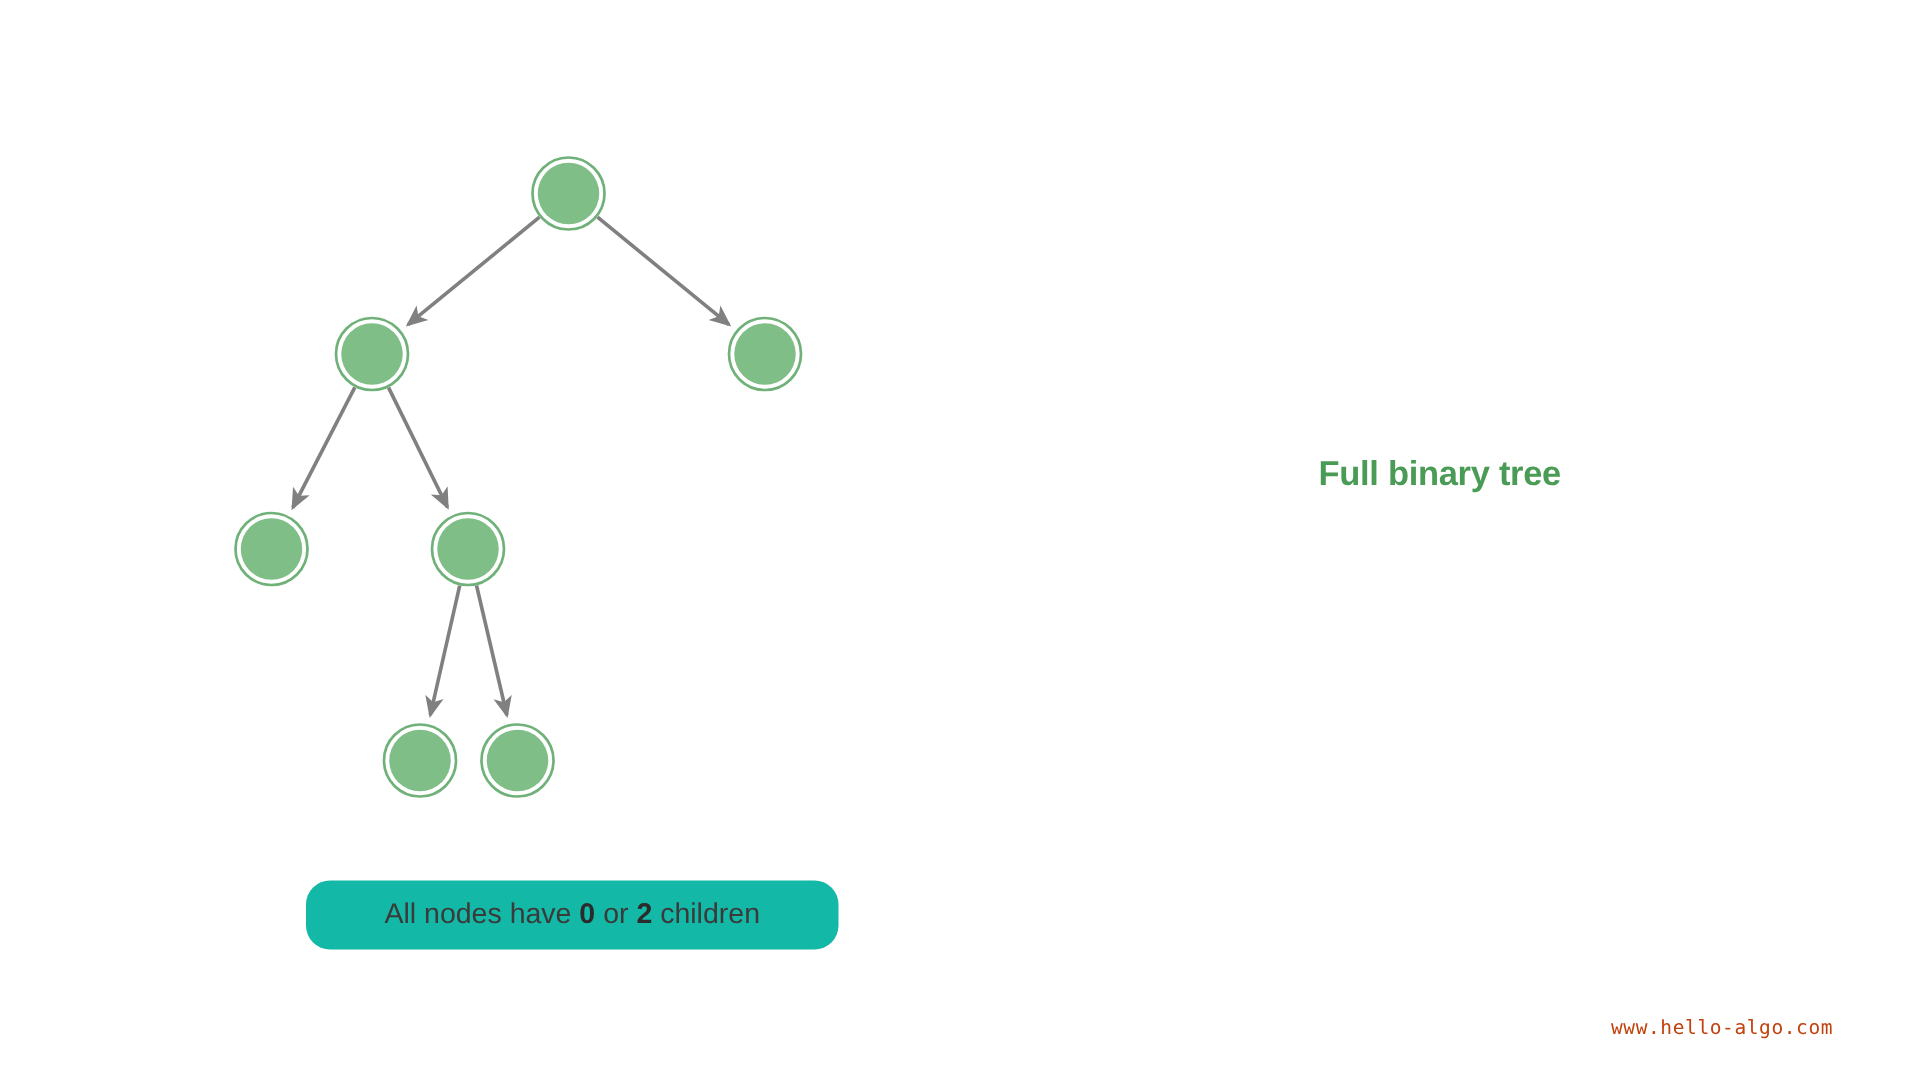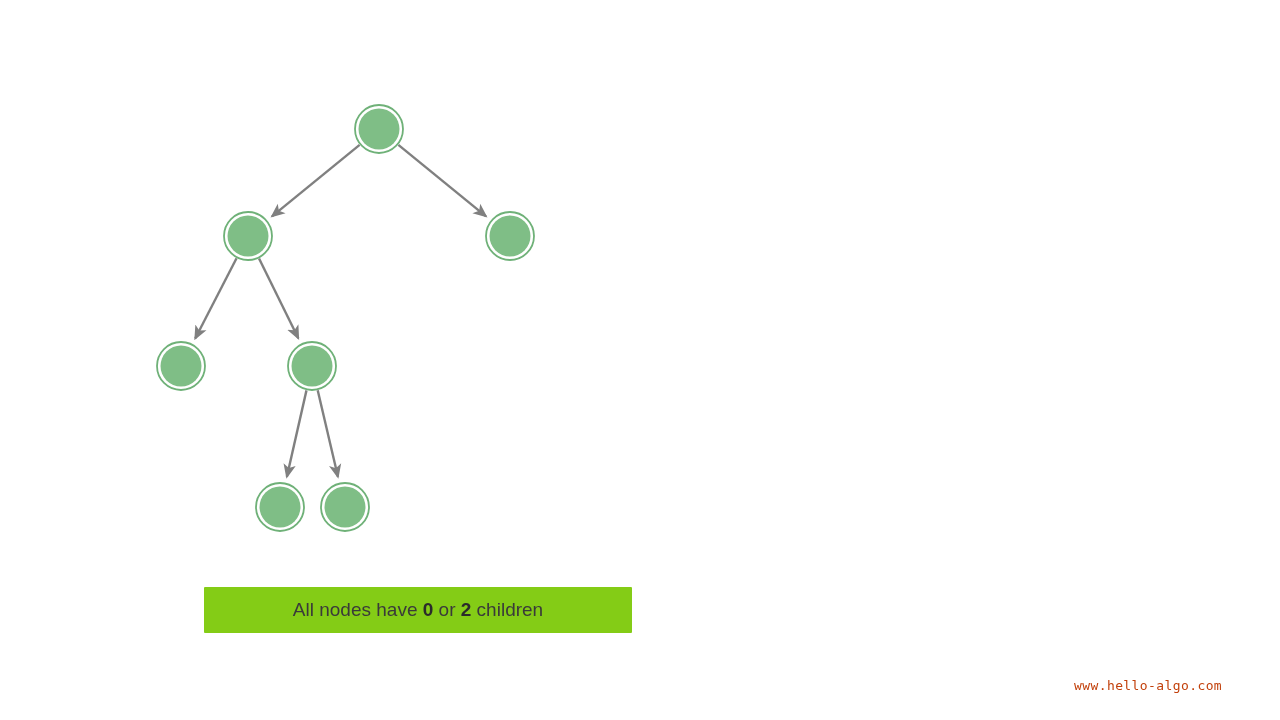--- a/index.html
+++ b/index.html
@@ -35,24 +35,24 @@
     font-size: 23px;
     font-weight: bold;
     color: #4a9b55;
     letter-spacing: -0.2px;
     white-space: nowrap;
   }
   .caption-box {
     position: absolute;
     left: 204px;
     top: 587px;
-    width: 428px;
+    width: 355px;
     height: 46px;
-    background: #84cc16;
-    border-radius: 1px;
+    background: #14b8a6;
+    border-radius: 16px;
     display: flex;
     align-items: center;
     justify-content: center;
     box-sizing: border-box;
   }
   .caption-text {
     font-size: 19px;
     color: #3a3a3a;
     white-space: nowrap;
   }
@@ -115,20 +115,21 @@
           <circle cx="280" cy="507" r="24" fill="#ffffff" stroke="#6fb178" stroke-width="1.8"></circle>
           <circle cx="280" cy="507" r="20.5" fill="#7fbe86"></circle>
         </g>
         <g>
           <circle cx="345" cy="507" r="24" fill="#ffffff" stroke="#6fb178" stroke-width="1.8"></circle>
           <circle cx="345" cy="507" r="20.5" fill="#7fbe86"></circle>
         </g>
       </g>
   </svg>
 
+  <div class="title-label">Full binary tree</div>
 
   <div class="caption-box">
     <div class="caption-text">
       <span>All nodes have </span><b>0</b><span> or </span><b>2</b><span> children</span>
     </div>
   </div>
 
   <div class="watermark">www.hello-algo.com</div>
 
 </div>

